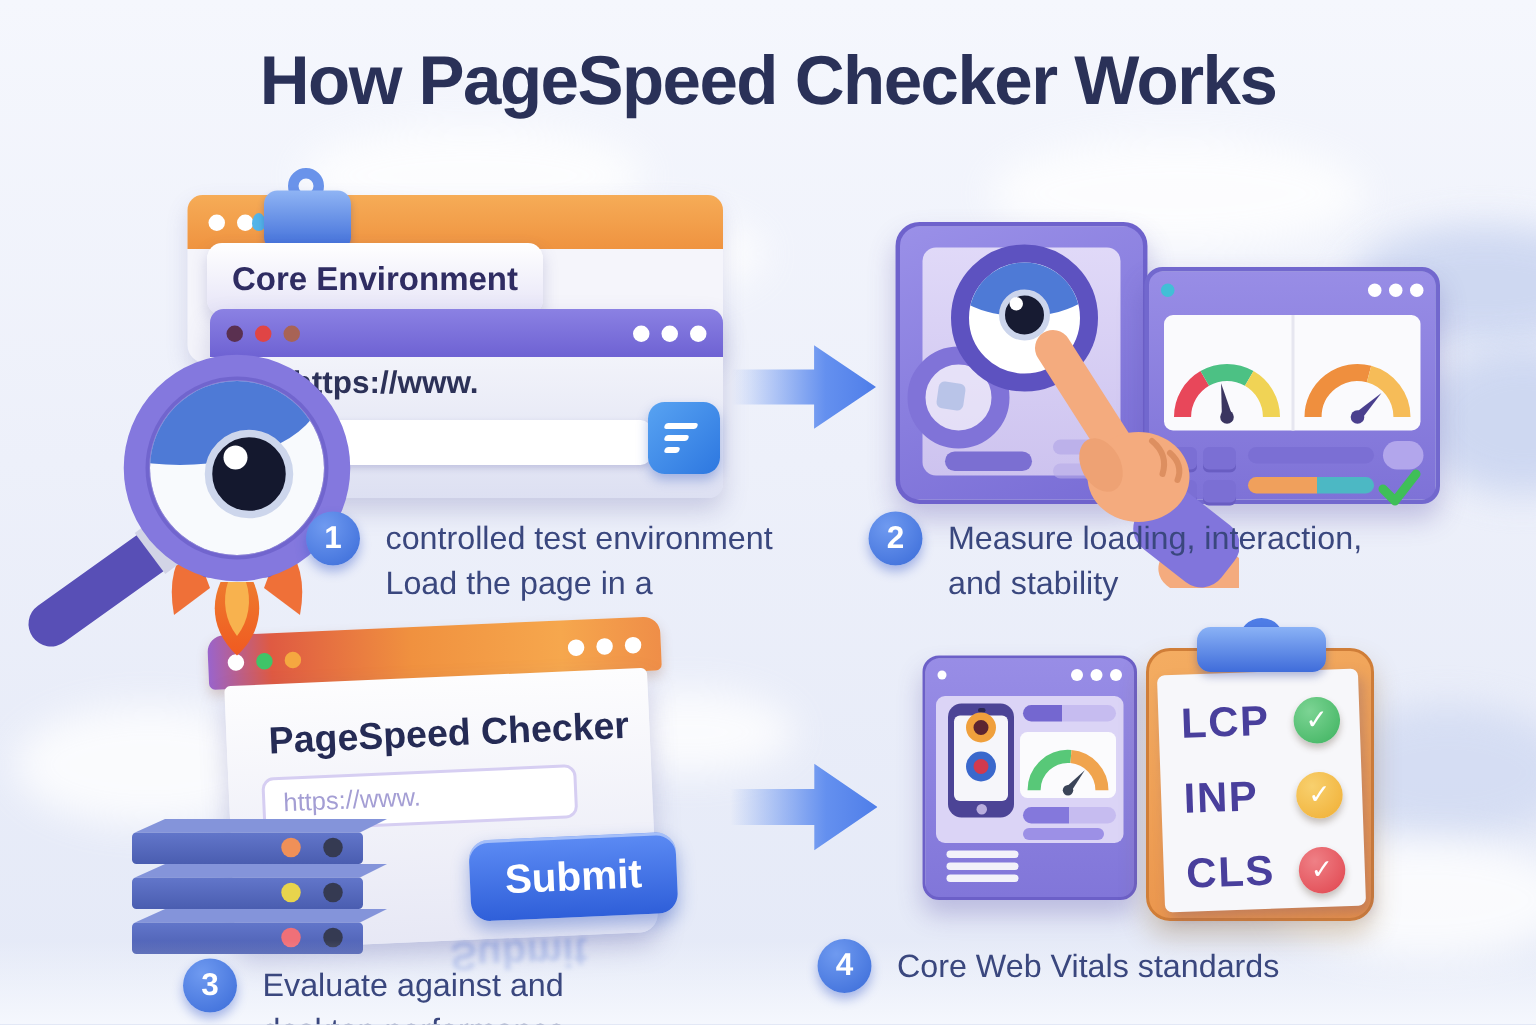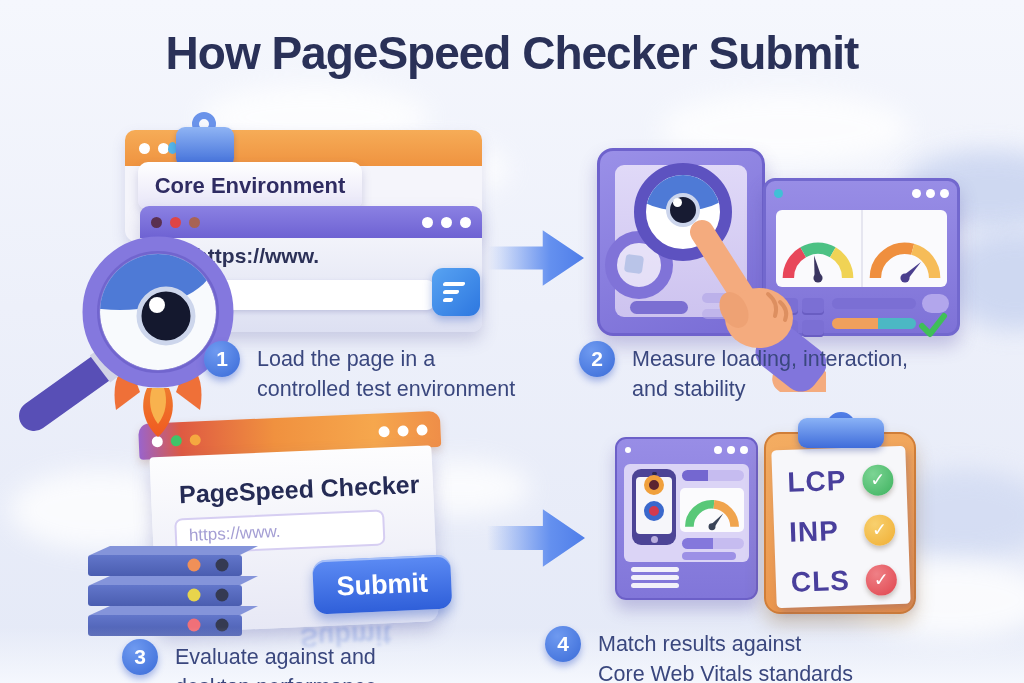--- a/index.html
+++ b/index.html
@@ -144,21 +144,21 @@
   <div class="cloud" style="left:200px;top:84px;width:230px;height:66px;"></div>
   <div class="cloud" style="left:360px;top:140px;width:150px;height:58px;"></div>
   <div class="cloud" style="left:660px;top:92px;width:250px;height:74px;"></div>
   <div class="cloud blue" style="left:900px;top:150px;width:180px;height:80px;"></div>
   <div class="cloud blue" style="left:945px;top:230px;width:140px;height:100px;"></div>
   <div class="cloud" style="left:10px;top:470px;width:180px;height:80px;"></div>
   <div class="cloud" style="left:390px;top:460px;width:140px;height:56px;"></div>
   <div class="cloud blue" style="left:880px;top:470px;width:170px;height:90px;opacity:.6;"></div>
   <div class="cloud" style="left:850px;top:560px;width:200px;height:80px;"></div>
 
-  <div class="title">How PageSpeed Checker Submit</div>
+  <div class="title">How PageSpeed Checker Works</div>
 
   <div class="w1-back">
     <div class="bar">
       <span class="dot"></span>
       <span class="dot"></span>
       <span class="dot"></span>
     </div>
   </div>
   <div class="drop"></div>
   <div class="clip-ring"></div>
@@ -381,39 +381,38 @@
       </div>
     </div>
     <div class="cb-clip"></div>
   </div>
 
   <div class="fog"></div>
 
   <div class="step" style="left:204px;top:341px;">
     <div class="badge">1</div>
     <div class="step-text">
-      <span>Load the page in a</span>
-        <span>controlled test environment</span>
+      <span>controlled test environment</span>
+        <span>Load the page in a</span>
     </div>
   </div>
   <div class="step" style="left:579px;top:341px;">
     <div class="badge">2</div>
     <div class="step-text">
       <span>Measure loading, interaction,</span>
         <span>and stability</span>
     </div>
   </div>
   <div class="step" style="left:122px;top:639px;">
     <div class="badge">3</div>
     <div class="step-text">
       <span>Evaluate against and</span>
         <span>desktop performance</span>
     </div>
   </div>
   <div class="step" style="left:545px;top:626px;">
     <div class="badge">4</div>
     <div class="step-text">
-      <span>Match results against</span>
         <span>Core Web Vitals standards</span>
     </div>
   </div>
 
 </div>
 
 </body></html>

